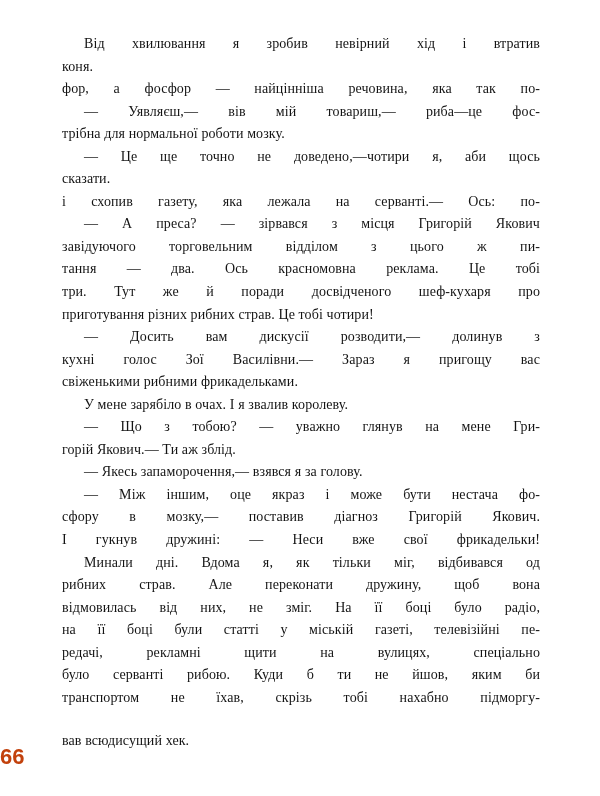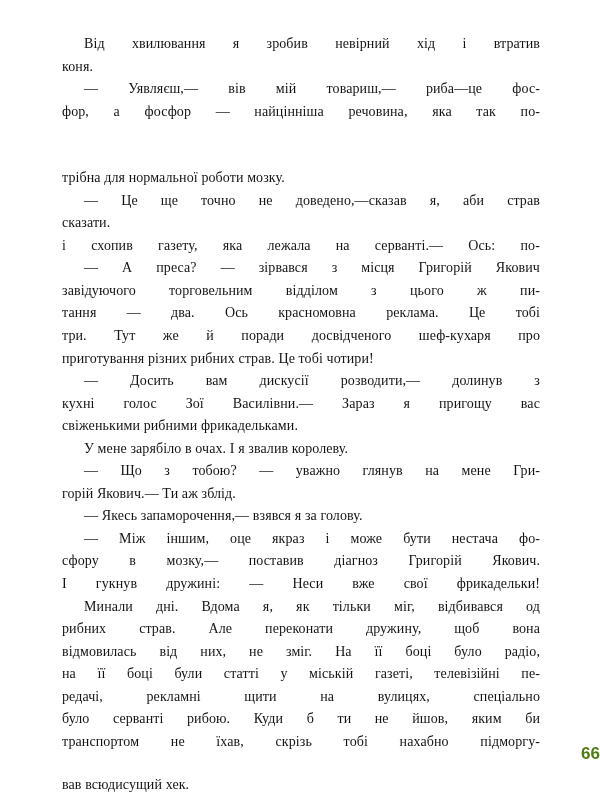--- a/index.html
+++ b/index.html
@@ -43,43 +43,43 @@
       text-align-last: left;
     }
     .line.indent {
       padding-left: 22px;
     }
     .page-number {
       position: absolute;
       left: 0;
       width: 600px;
       top: 744px;
-      text-align: right;
+      text-align: left;
       font-family: "Liberation Sans", "DejaVu Sans", sans-serif;
       font-weight: bold;
-      font-size: 17px;
-      color: #4d7c0f;
+      font-size: 22px;
+      color: #c2410c;
     }
   </style>
 </head>
 <body>
 
 <div class="page">
   <div class="text-block" id="text-block">
       <div class="paragraph">
         <span class="line indent" style="display: block; width: auto;">Від хвилювання я зробив невірний хід і втратив</span>
         <span class="line last" style="display: block; width: auto;">коня.</span>
       </div>
       <div class="paragraph">
+        <span class="line" style="display: block; width: auto;">фор, а фосфор — найцінніша речовина, яка так по-</span>
         <span class="line indent" style="display: block; width: auto;">— Уявляєш,— вів мій товариш,— риба—це фос-</span>
-        <span class="line" style="display: block; width: auto;">фор, а фосфор — найцінніша речовина, яка так по-</span>
-        <span class="line last" style="display: block; width: auto; margin-top: 44px;">трібна для нормальної роботи мозку.</span>
+        <span class="line last" style="display: block; width: auto;">трібна для нормальної роботи мозку.</span>
       </div>
       <div class="paragraph">
-        <span class="line indent" style="display: block; width: auto;">— Це ще точно не доведено,—сказав я, аби страв</span>
+        <span class="line indent" style="display: block; width: auto;">— Це ще точно не доведено,—чотири я, аби щось</span>
         <span class="line last" style="display: block; width: auto;">сказати.</span>
       </div>
       <div class="paragraph">
         <span class="line" style="display: block; width: auto;">і схопив газету, яка лежала на серванті.— Ось: по-</span>
         <span class="line indent" style="display: block; width: auto;">— А преса? — зірвався з місця Григорій Якович</span>
         <span class="line" style="display: block; width: auto;">завідуючого торговельним відділом з цього ж пи-</span>
         <span class="line" style="display: block; width: auto;">тання — два. Ось красномовна реклама. Це тобі</span>
         <span class="line" style="display: block; width: auto;">три. Тут же й поради досвідченого шеф-кухаря про</span>
         <span class="line last" style="display: block; width: auto;">приготування різних рибних страв. Це тобі чотири!</span>
       </div>

